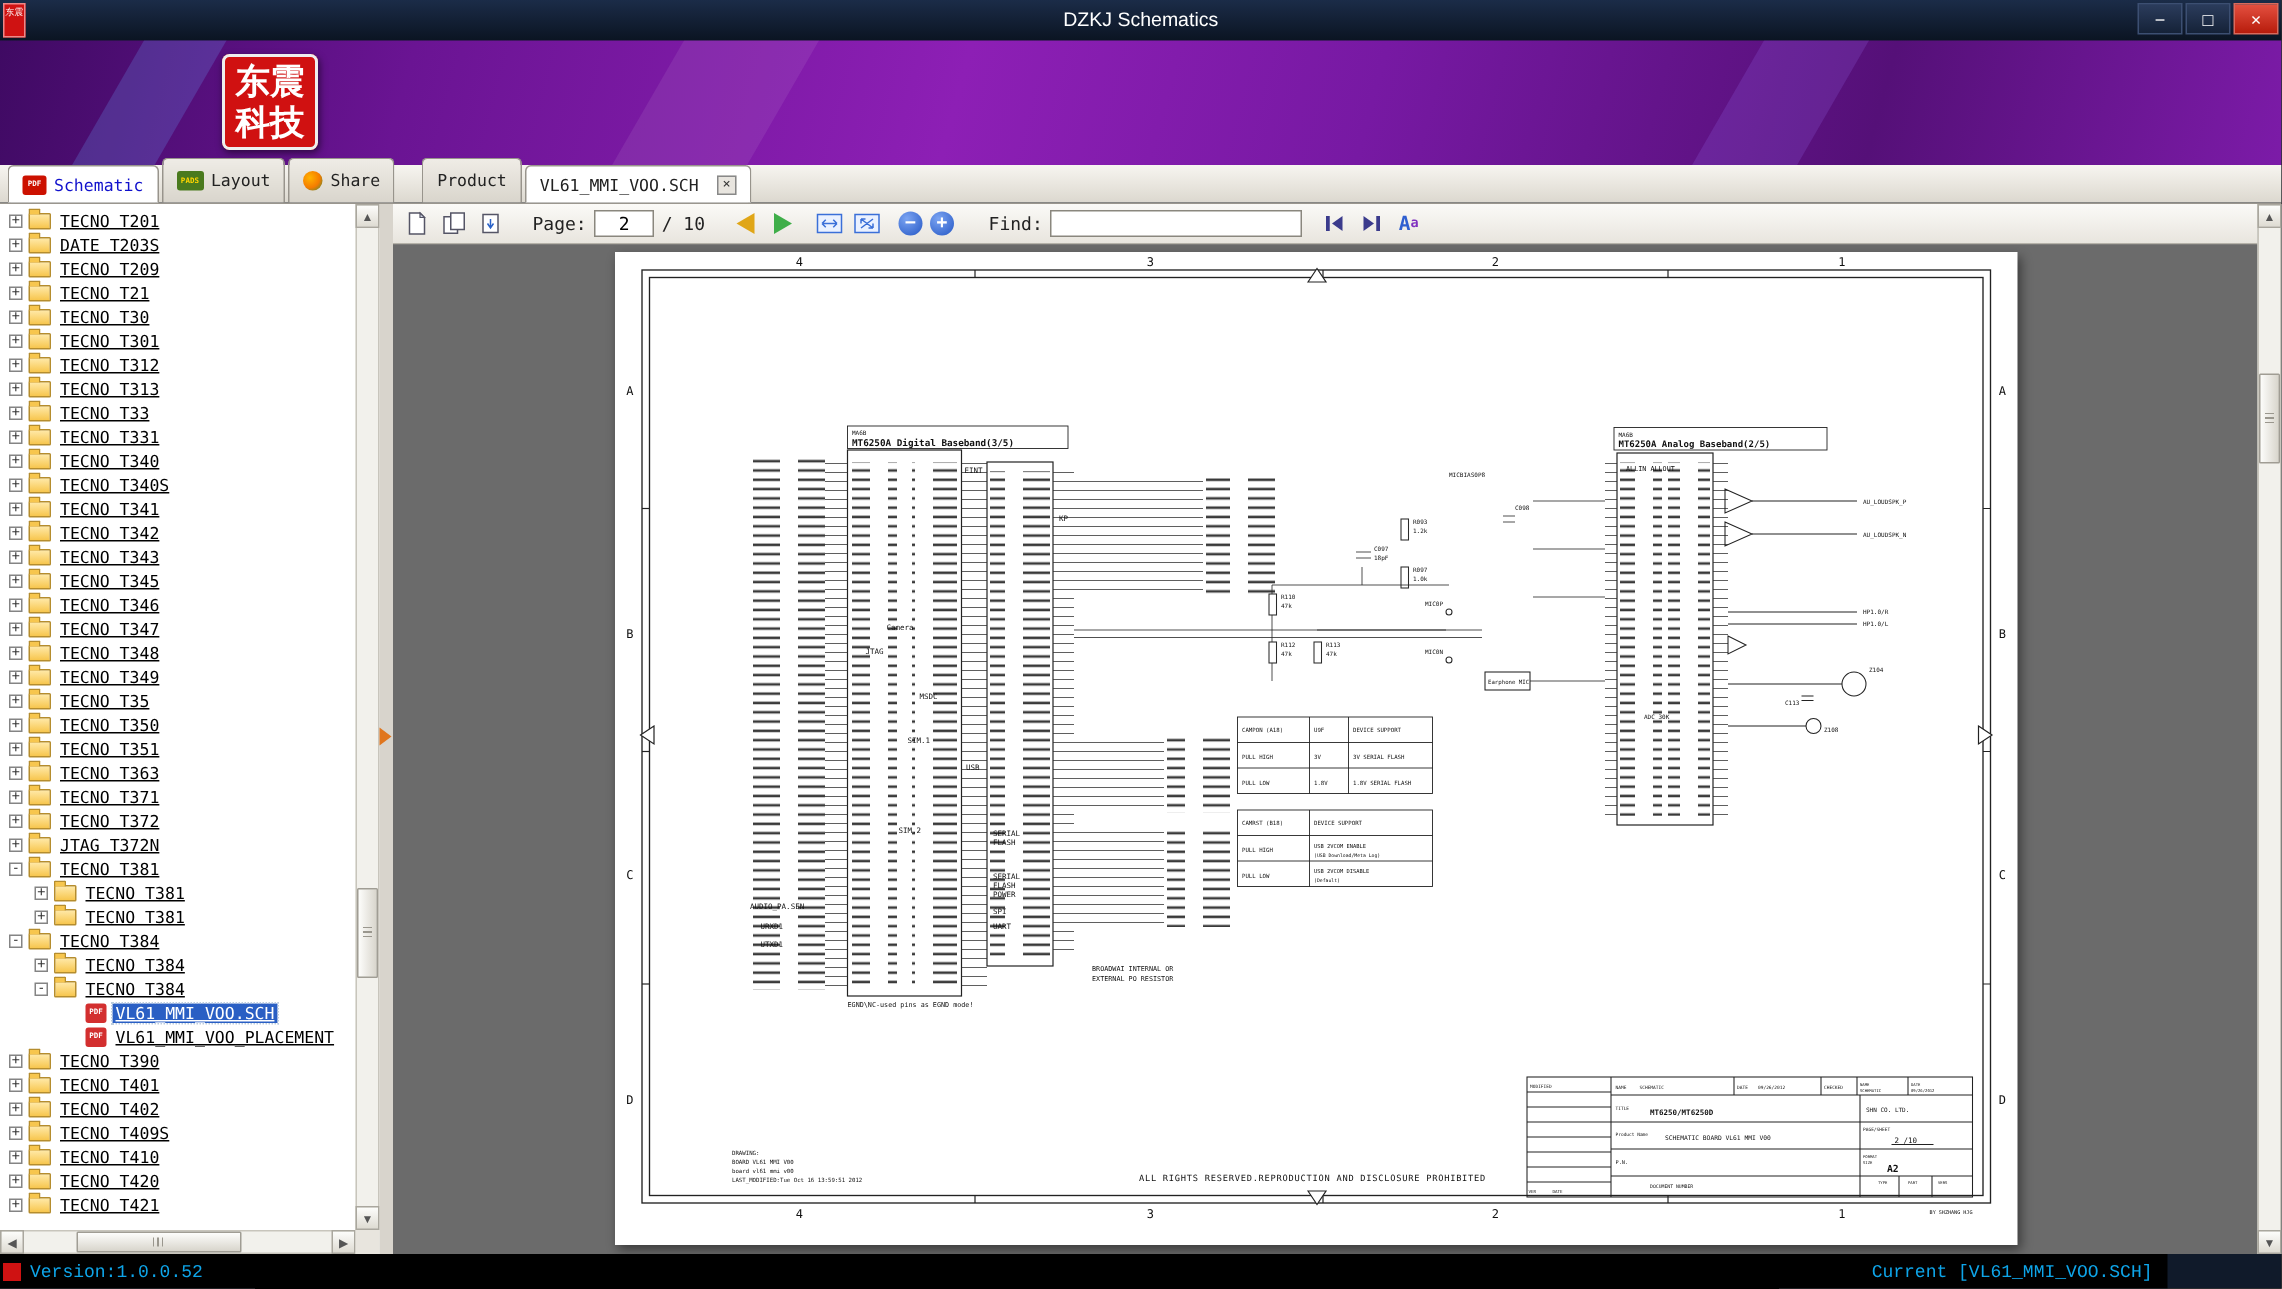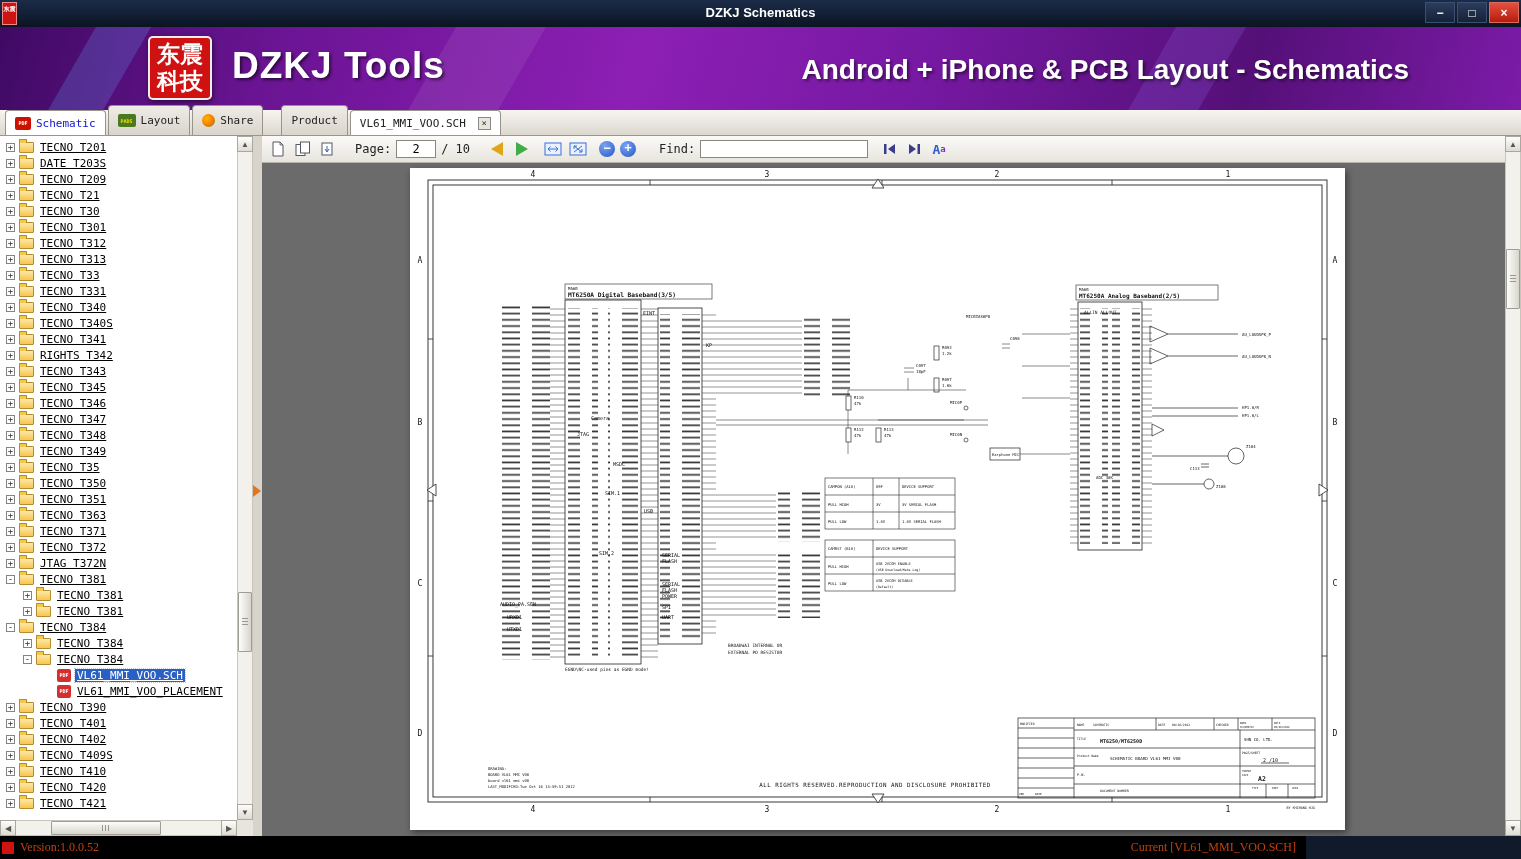--- a/index.html
+++ b/index.html
@@ -2,21 +2,21 @@
 <html><head>
 <meta charset="utf-8">
 <style>
   * { margin:0; padding:0; box-sizing:border-box; }
   html,body { width:1521px; height:859px; overflow:hidden; }
   body { font-family:"Liberation Sans", sans-serif; background:#000; }
   .app { position:relative; width:1521px; height:859px; background:#101a2a; }
 
   
   .titlebar { position:absolute; top:0; left:0; right:0; height:27px;
-    background:linear-gradient(#1b2c48,#0b1422);font-weight:bold; }
+    background:linear-gradient(#1b2c48,#0b1422); }
   .app-icon { position:absolute; left:2px; top:2px; width:15px; height:23px;
     background:#cf1212; color:#fff; font-size:6px; line-height:7px; text-align:center;
     padding-top:3px; border:1px solid #e88; }
   .titlebar-title { position:absolute; left:0; right:0; top:5px; text-align:center;
     color:#fff; font-size:13px; }
   .win-buttons { position:absolute; right:2px; top:2px; display:flex; }
   .win-btn { width:30px; height:21px; display:flex; align-items:center; justify-content:center;
     color:#fff; font-size:12px; background:linear-gradient(#2b3c5c,#152238);
     border:1px solid #3c4f72; margin-left:2px; cursor:default; }
   .win-btn.close { background:linear-gradient(#e45040,#b71c0c); border-color:#d96a5c; }
@@ -121,22 +121,22 @@
   .ml6 { margin-left:6px; } .ml12 { margin-left:12px; } .ml18 { margin-left:18px; }
 
   .canvas { position:absolute; left:0; top:27px; width:1243px; height:673px; background:#6b6b6b; overflow:hidden; }
   .page { position:absolute; left:148px; top:5px; width:935px; height:662px; background:#fff;
     box-shadow:2px 3px 7px rgba(0,0,0,.45); }
   .schematic-svg { width:935px; height:662px; display:block; }
   .schematic-svg text { font-family:"DejaVu Sans Mono",monospace; fill:#111; }
   .main-vscroll { left:1243px; top:0; width:16px; height:700px; }
 
   
-  .statusbar { position:absolute; left:0; top:836px; width:1306px; height:23px; background:#000;
-    color:#c2410c; font-family:Liberation Serif, serif; font-size:12px;
+  .statusbar { position:absolute; left:0; top:836px; width:1445px; height:23px; background:#000;
+    color:#0ea5e9; font-family:Liberation Mono, monospace; font-size:12px;
     display:flex; align-items:center; }
   .status-icon { width:12px; height:12px; background:#cf1212; margin:0 6px 0 2px; flex:none; }
   .status-spacer { flex:1; }
   .status-right { margin-right:10px; }
 </style>
 <title>DZKJ Schematics</title></head>
 <body>
 
 <div class="app">
 
@@ -153,22 +153,20 @@
   </div>
 
   <div class="banner">
     <div class="streak s1"></div>
       <div class="streak s2"></div>
       <div class="streak s3"></div>
     <div class="logo-box">
       <div>东震</div>
       <div>科技</div>
     </div>
-    <div class="app-name">DZKJ Tools</div>
-    <div class="tagline">Android + iPhone &amp; PCB Layout - Schematics</div>
   </div>
 
   <div class="tabrow">
     <div class="tab active">
       <span class="pdf-badge">PDF</span>
       <span class="blue">Schematic</span>
     </div>
     <div class="tab">
       <span class="pads-badge">PADS</span>
       <span>Layout</span>
@@ -252,21 +250,21 @@
             <span class="tree-label">TECNO T340S</span>
           </div>
           <div class="tree-row" style="padding-left: 6px;">
             <span class="expander">+</span>
             <span class="folder-ico"></span>
             <span class="tree-label">TECNO T341</span>
           </div>
           <div class="tree-row" style="padding-left: 6px;">
             <span class="expander">+</span>
             <span class="folder-ico"></span>
-            <span class="tree-label">RIGHTS T342</span>
+            <span class="tree-label">TECNO T342</span>
           </div>
           <div class="tree-row" style="padding-left: 6px;">
             <span class="expander">+</span>
             <span class="folder-ico"></span>
             <span class="tree-label">TECNO T343</span>
           </div>
           <div class="tree-row" style="padding-left: 6px;">
             <span class="expander">+</span>
             <span class="folder-ico"></span>
             <span class="tree-label">TECNO T345</span>

